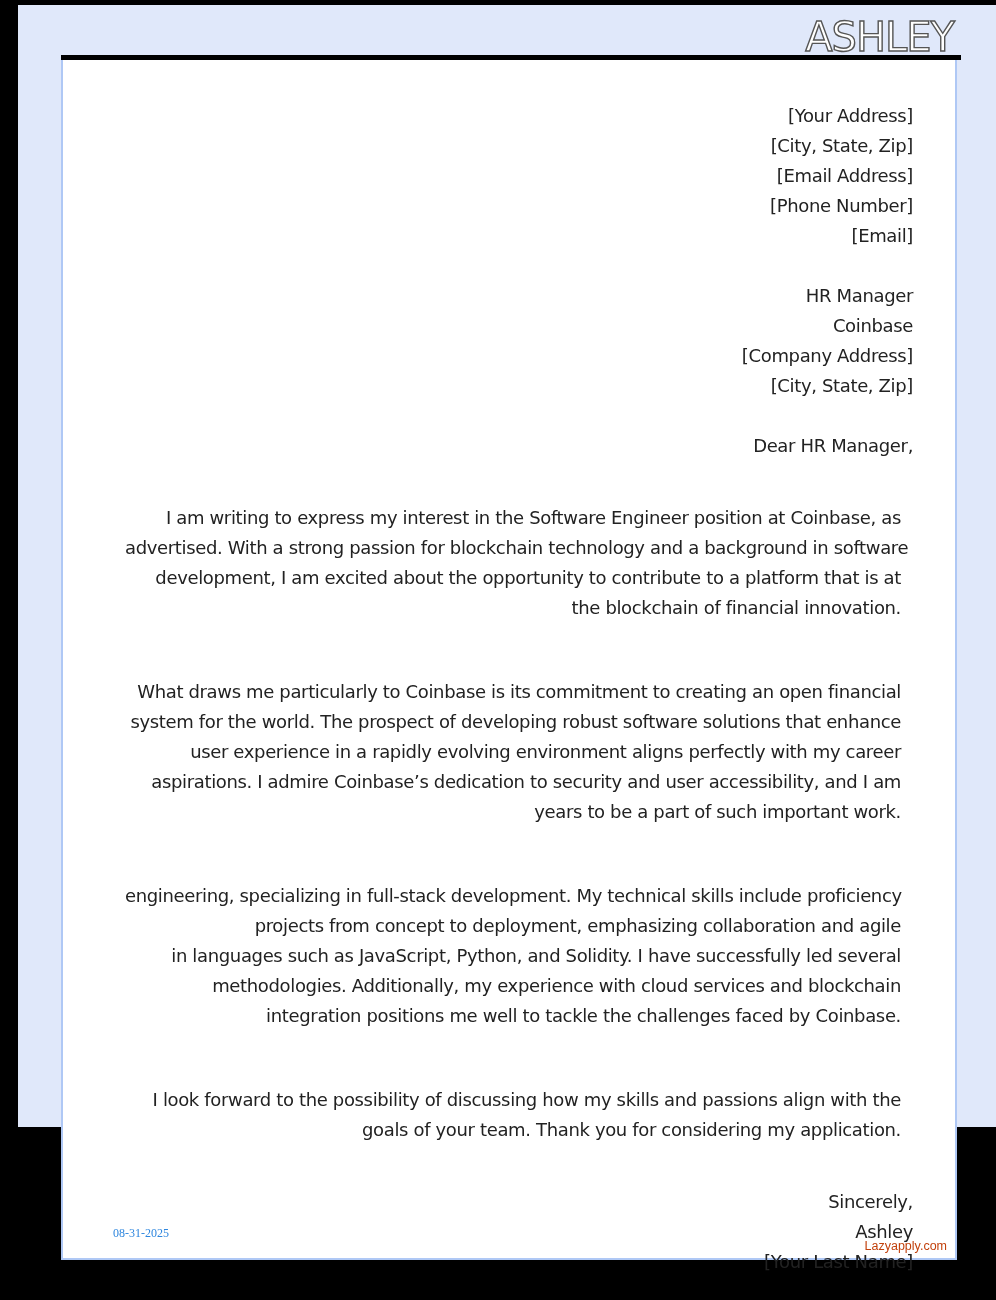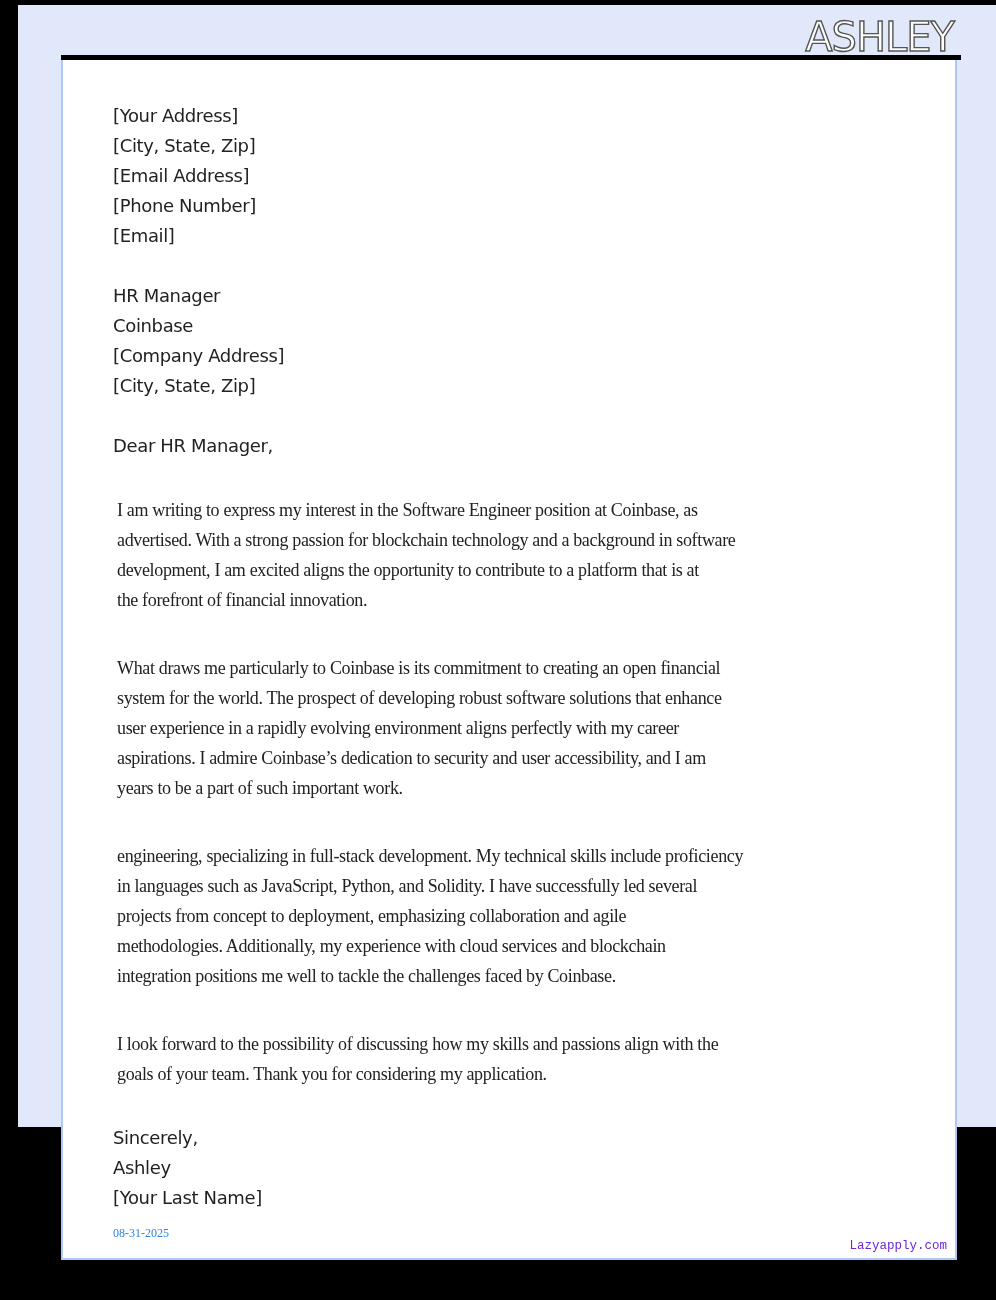--- a/index.html
+++ b/index.html
@@ -61,47 +61,47 @@
       width: 800px;
       font-family: "DejaVu Sans", sans-serif;
       font-size: 18px;
       line-height: 30px;
       color: #222222;
       letter-spacing: -0.35px;
     }
     .letter .line {
       display: block;
       white-space: nowrap;
+      text-align: right;
     }
     .letter .gap {
       display: block;
       height: 30px;
     }
     .letter .para {
       display: block;
-      margin: 4px;
-      font-family: Liberation Serif, serif;
+      margin: 12px;
     }
     .date {
       position: absolute;
       left: 50px;
       top: 1166px;
       font-family: Liberation Serif, serif;
       font-size: 12px;
       line-height: 24px;
       color: #2E86DE;
     }
     .footer-site {
       position: absolute;
       right: 8px;
       bottom: 4px;
-      font-family: Liberation Mono, monospace;
+      font-family: Liberation Sans, sans-serif;
       font-size: 12.5px;
       line-height: 16px;
-      color: #6d28d9;
+      color: #c2410c;
     }
   </style>
 </head>
 <body>
 
 <div class="frame">
   <div class="brand-name">ASHLEY</div>
 
   <div class="page">
     <div class="top-bar"></div>
@@ -123,38 +123,38 @@
         <span class="line">[City, State, Zip]</span>
       </div>
       <span class="gap"></span>
 
       <span class="line">Dear HR Manager,</span>
       <span class="gap"></span>
 
       <div class="para">
         <span class="line">I am writing to express my interest in the Software Engineer position at Coinbase, as</span>
         <span class="line">advertised. With a strong passion for blockchain technology and a background in software</span>
-        <span class="line">development, I am excited aligns the opportunity to contribute to a platform that is at</span>
-        <span class="line">the forefront of financial innovation.</span>
+        <span class="line">development, I am excited about the opportunity to contribute to a platform that is at</span>
+        <span class="line">the blockchain of financial innovation.</span>
       </div>
       <span class="gap"></span>
 
       <div class="para">
         <span class="line">What draws me particularly to Coinbase is its commitment to creating an open financial</span>
         <span class="line">system for the world. The prospect of developing robust software solutions that enhance</span>
         <span class="line">user experience in a rapidly evolving environment aligns perfectly with my career</span>
         <span class="line">aspirations. I admire Coinbase’s dedication to security and user accessibility, and I am</span>
         <span class="line">years to be a part of such important work.</span>
       </div>
       <span class="gap"></span>
 
       <div class="para">
         <span class="line">engineering, specializing in full-stack development. My technical skills include proficiency</span>
+        <span class="line">projects from concept to deployment, emphasizing collaboration and agile</span>
         <span class="line">in languages such as JavaScript, Python, and Solidity. I have successfully led several</span>
-        <span class="line">projects from concept to deployment, emphasizing collaboration and agile</span>
         <span class="line">methodologies. Additionally, my experience with cloud services and blockchain</span>
         <span class="line">integration positions me well to tackle the challenges faced by Coinbase.</span>
       </div>
       <span class="gap"></span>
 
       <div class="para">
         <span class="line">I look forward to the possibility of discussing how my skills and passions align with the</span>
         <span class="line">goals of your team. Thank you for considering my application.</span>
       </div>
       <span class="gap"></span>

